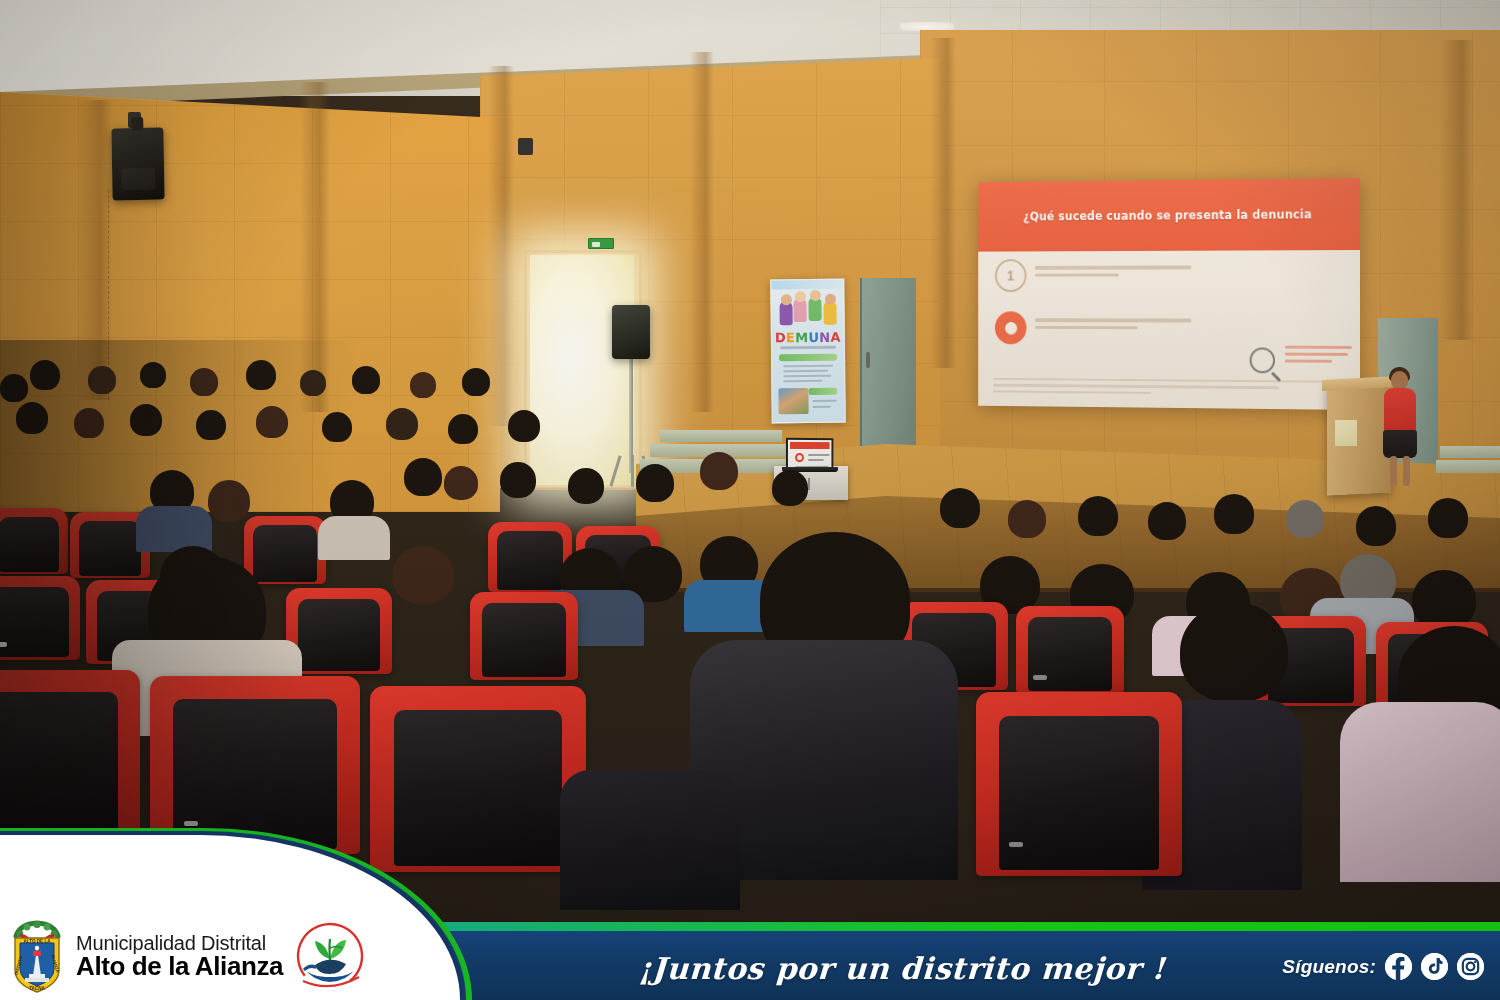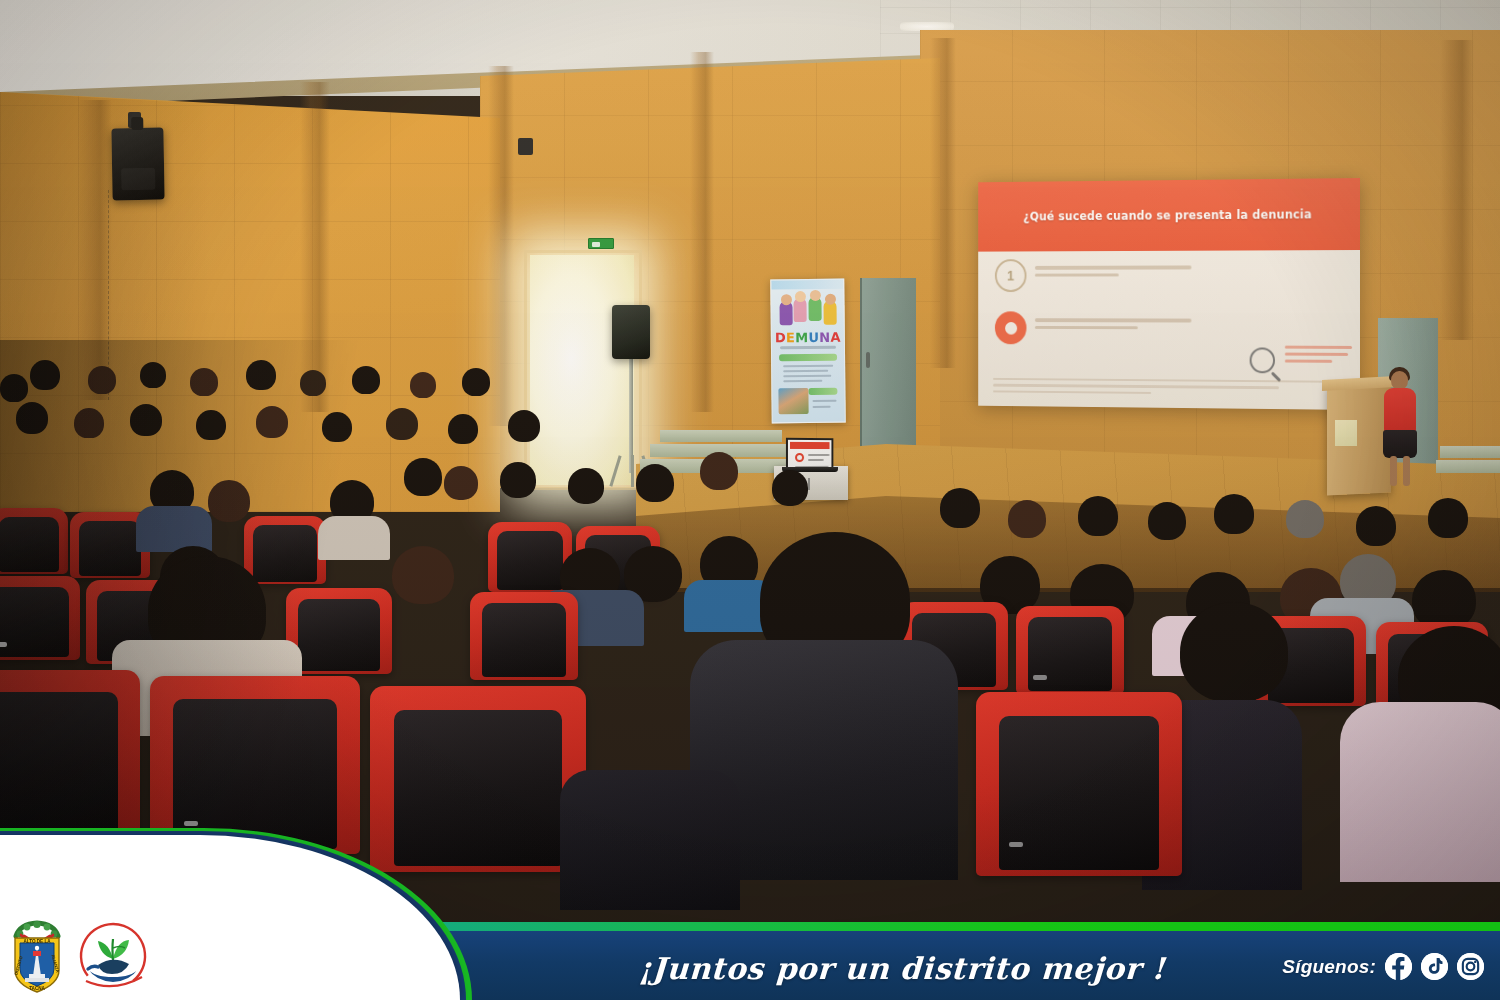--- a/index.html
+++ b/index.html
@@ -744,20 +744,24 @@
           <rect x="25" y="33" width="8" height="5" fill="#e53935"></rect>
           <circle cx="29" cy="30" r="2.2" fill="#fff"></circle>
 
           <text x="29" y="25" font-size="4.6" font-family="Liberation Sans, sans-serif" font-weight="bold" fill="#3a2c00" text-anchor="middle">ALTO DE LA</text>
           <text x="12" y="48" font-size="4.2" font-family="Liberation Sans, sans-serif" font-weight="bold" fill="#3a2c00" text-anchor="middle" transform="rotate(-74 12 48)">DISTRITO</text>
           <text x="46" y="46" font-size="4.2" font-family="Liberation Sans, sans-serif" font-weight="bold" fill="#3a2c00" text-anchor="middle" transform="rotate(74 46 46)">ALIANZA</text>
           <text x="29" y="72" font-size="4.6" font-family="Liberation Sans, sans-serif" font-weight="bold" fill="#3a2c00" text-anchor="middle">TACNA</text>
         </svg>
       </div>
 
+      <div class="brand-text">
+        <div class="brand-line1">Municipalidad Distrital</div>
+        <div class="brand-line2">Alto de la Alianza</div>
+      </div>
 
       <div class="eco-logo">
         <svg viewBox="0 0 74 74" width="74" height="74" aria-hidden="true">
           <path d="M37 5 A32 32 0 1 1 36.9 5" fill="none" stroke="#d6342c" stroke-width="2.4" stroke-dasharray="150 52" transform="rotate(-128 37 37)"></path>
           <path d="M10 62 Q37 74 66 58" stroke="#d6342c" stroke-width="2.2" fill="none"></path>
 
           <path d="M37 40 Q33 24 22 22 Q24 36 37 40 Z" fill="#2eaa3a"></path>
           <path d="M37 40 Q41 22 53 21 Q51 36 37 40 Z" fill="#41bb47"></path>
           <path d="M37 41 Q36 29 37 20" stroke="#1f8a2c" stroke-width="2.2" fill="none"></path>
           <path d="M37 29 Q44 26 49 29" stroke="#1f8a2c" stroke-width="1.6" fill="none"></path>

